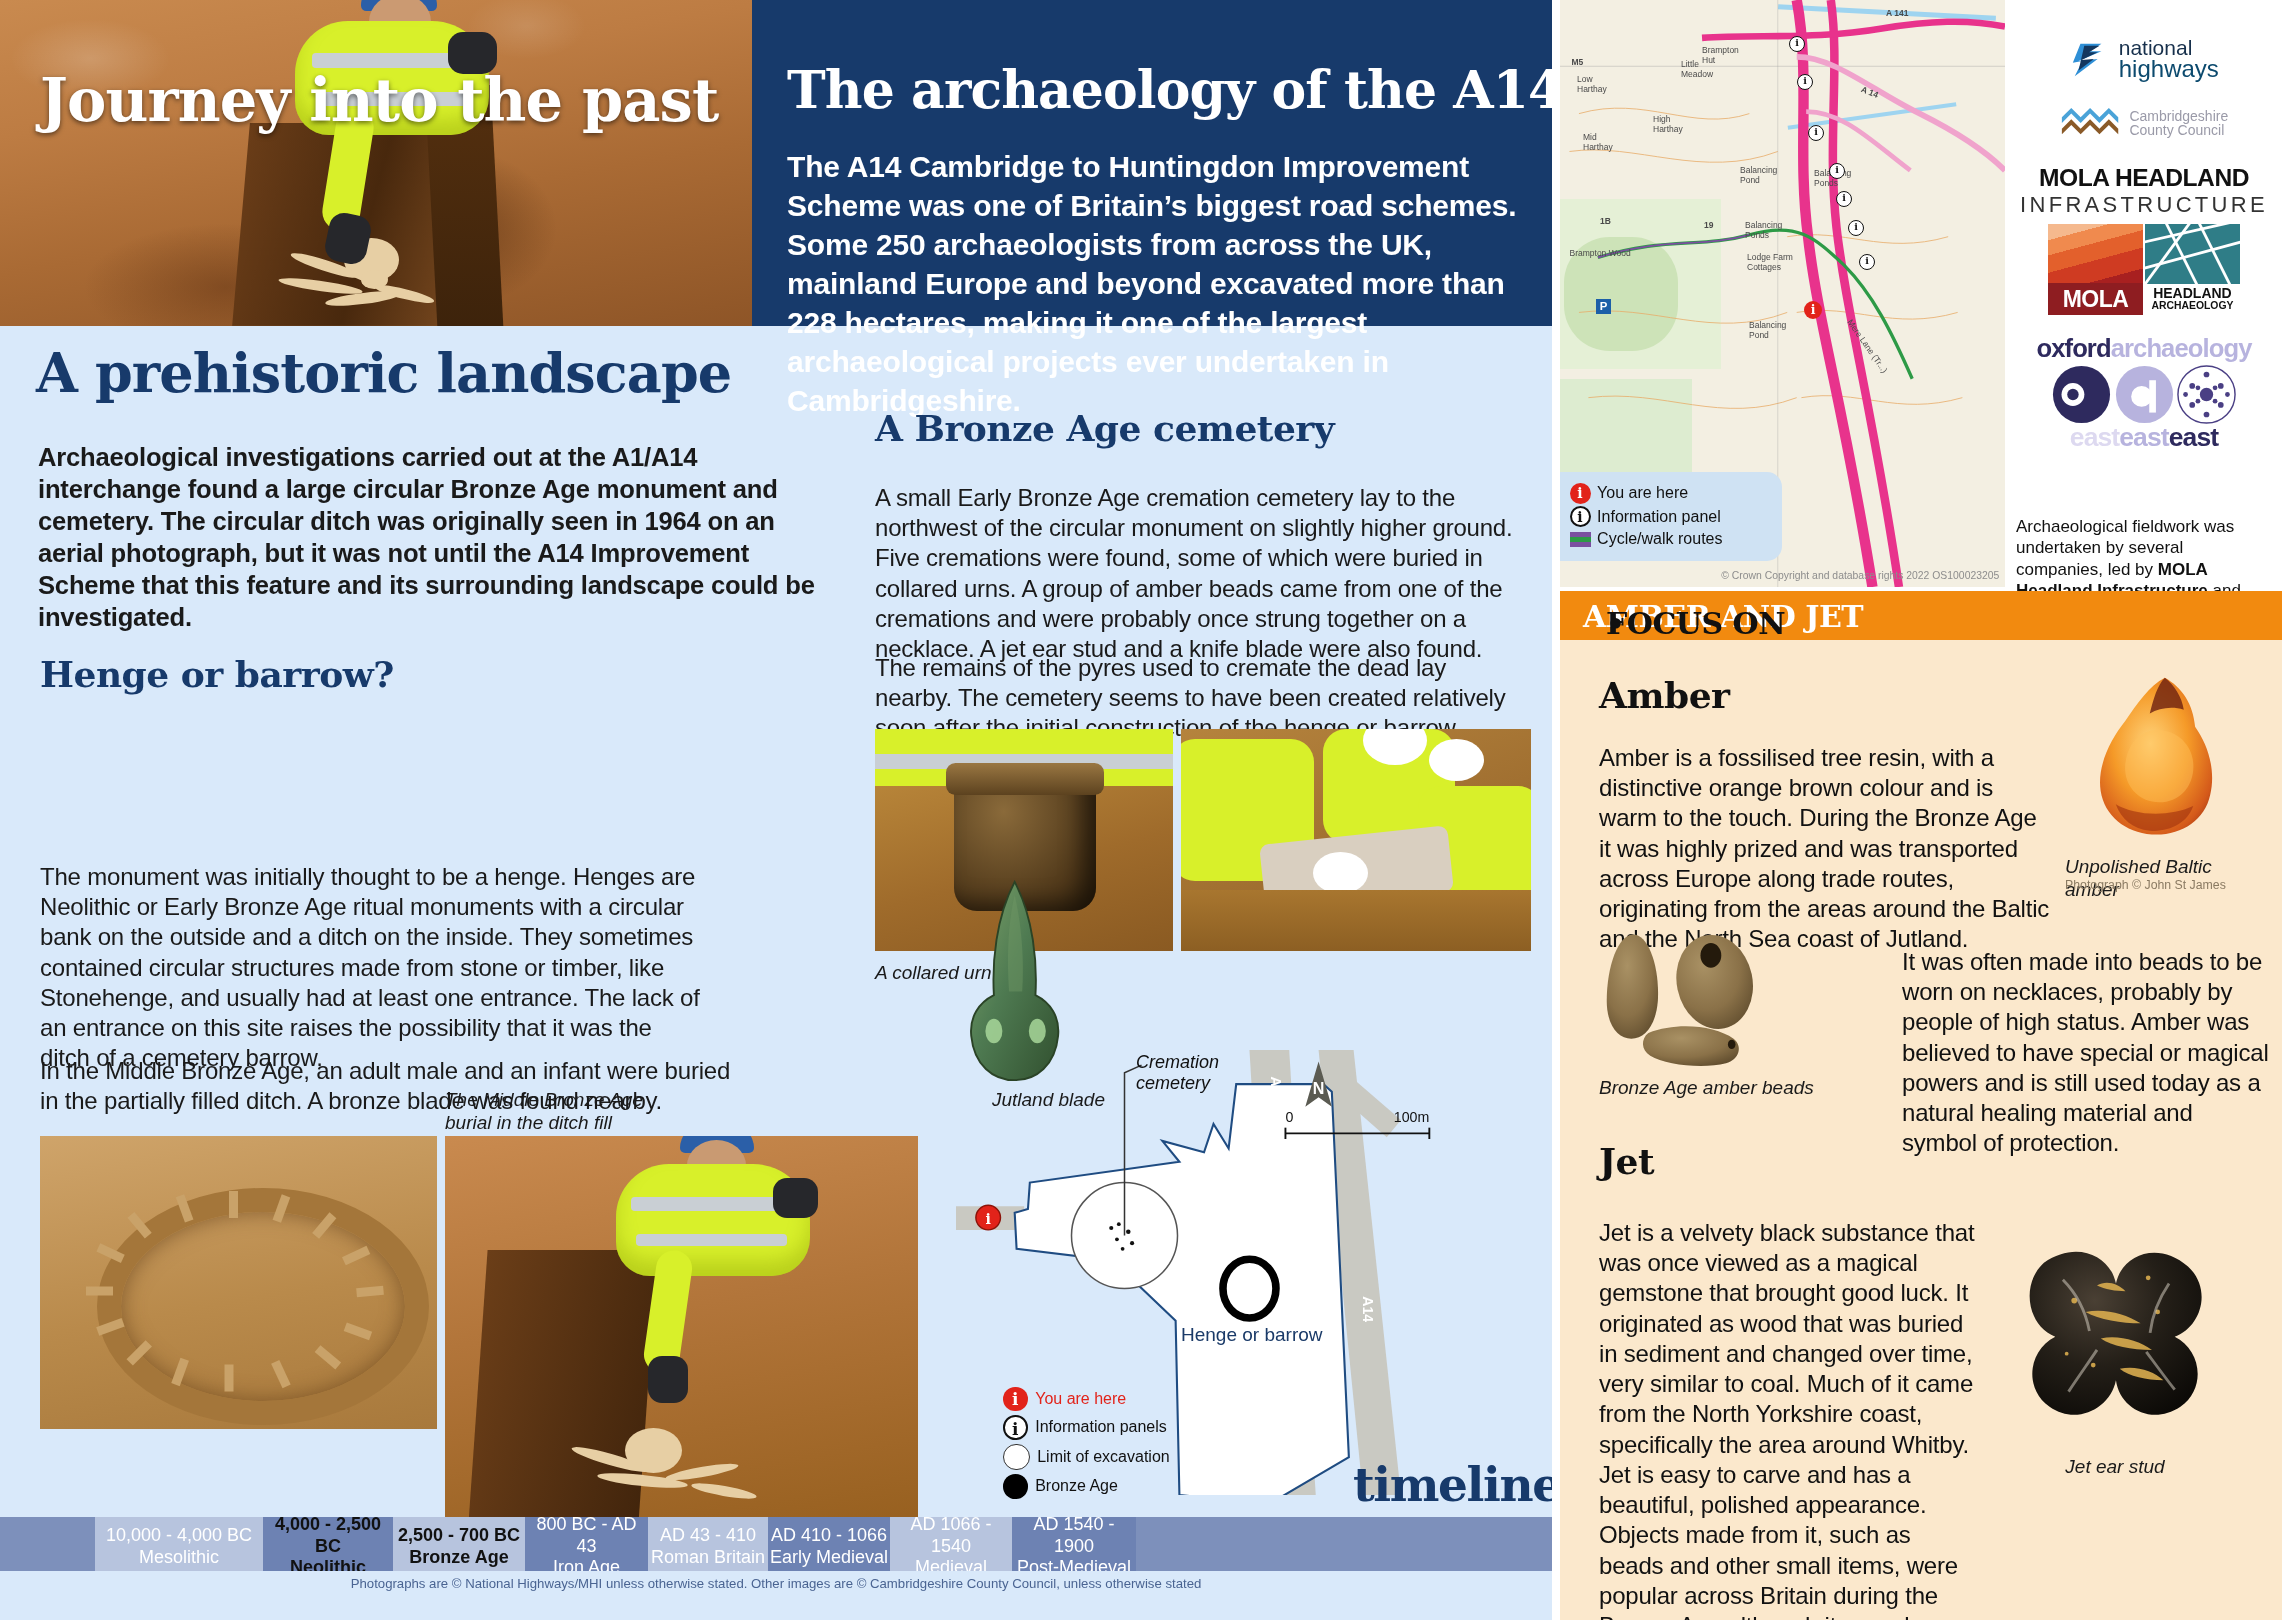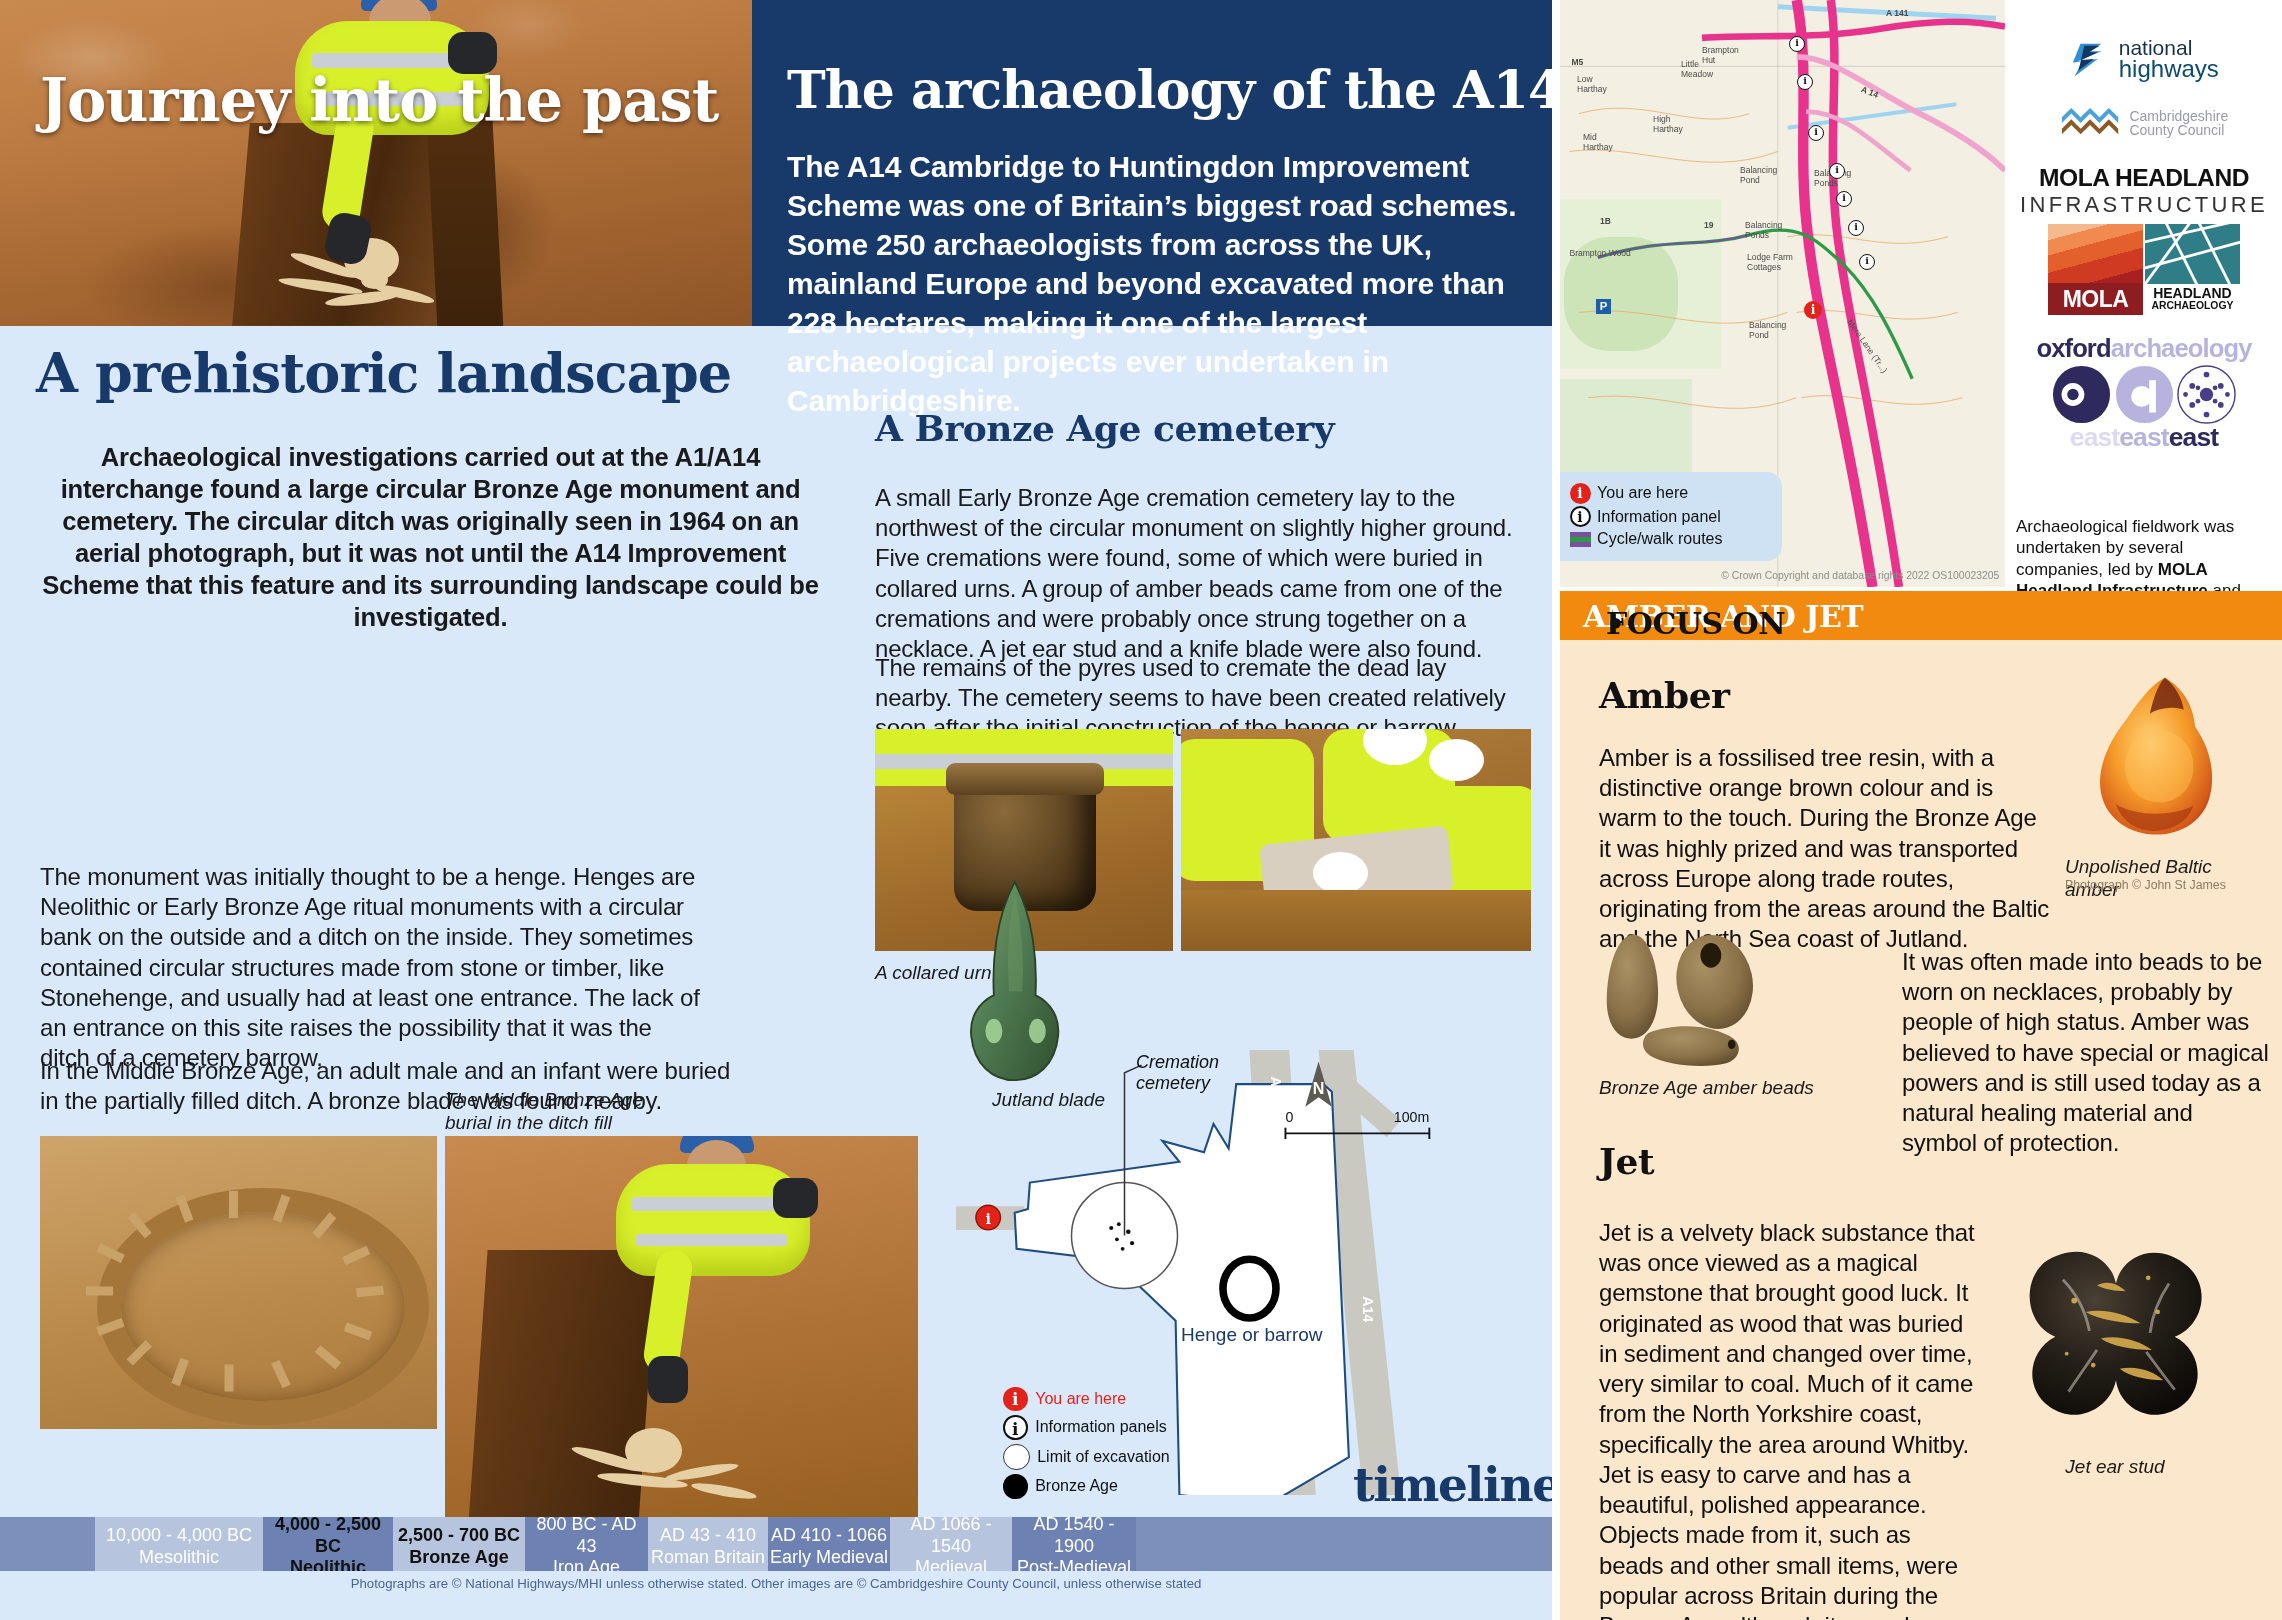--- a/index.html
+++ b/index.html
@@ -64,21 +64,21 @@
 
   
   .h-big{font-family:"DejaVu Serif",serif;font-weight:bold;
     color:#173a6b;letter-spacing:-0.9px;margin:0;}
   .h-sub{font-family:"DejaVu Serif",serif;font-weight:bold;
     color:#173a6b;letter-spacing:-0.5px;margin:0;}
   .body-txt{color:#1a1a1a;font-size:24px;line-height:1.26;letter-spacing:-0.2px;}
   .cap{font-style:italic;font-size:19px;color:#1a1a1a;line-height:1.22;}
 
   #t-main{left:36px;top:341px;font-size:54px;}
-  #p-intro{left:38px;top:416px;width:785px;font-weight:bold;font-size:25.6px;line-height:1.25;text-align:center;}
+  #p-intro{left:38px;top:416px;width:785px;font-weight:bold;font-size:25.6px;line-height:1.25;}
   #t-henge{left:40px;top:653px;font-size:36px;}
   #p-h1{left:40px;top:705px;width:662px;}
   #p-h2{left:40px;top:838px;width:662px;}
   #p-h3{left:40px;top:1032px;width:691px;}
 
   #t-cem{left:875px;top:407px;font-size:36px;}
   #p-c1{left:875px;top:459px;width:653px;}
   #p-c2{left:875px;top:629px;width:653px;}
 
   
@@ -217,20 +217,21 @@
   </div>
 
   <div class="panel" id="hdrbox">
     <h2>The archaeology of the A14</h2>
     <p>The A14 Cambridge to Huntingdon Improvement Scheme was one of Britain’s biggest road schemes. Some 250 archaeologists from across the UK, mainland Europe and beyond excavated more than 228 hectares, making it one of the largest archaeological projects ever undertaken in Cambridgeshire.</p>
   </div>
 
   <h2 class="panel h-big" id="t-main">A prehistoric landscape</h2>
   <p class="panel body-txt" id="p-intro">Archaeological investigations carried out at the A1/A14 interchange found a large circular Bronze Age monument and cemetery. The circular ditch was originally seen in 1964 on an aerial photograph, but it was not until the A14 Improvement Scheme that this feature and its surrounding landscape could be investigated.</p>
 
+  <h3 class="panel h-sub" id="t-henge">Henge or barrow?</h3>
   <p class="panel body-txt" id="p-h2">The monument was initially thought to be a henge. Henges are Neolithic or Early Bronze Age ritual monuments with a circular bank on the outside and a ditch on the inside. They sometimes contained circular structures made from stone or timber, like Stonehenge, and usually had at least one entrance. The lack of an entrance on this site raises the possibility that it was the ditch of a cemetery barrow.</p>
   <p class="panel body-txt" id="p-h3">In the Middle Bronze Age, an adult male and an infant were buried in the partially filled ditch. A bronze blade was found nearby.</p>
 
   <h3 class="panel h-sub" id="t-cem">A Bronze Age cemetery</h3>
   <p class="panel body-txt" id="p-c1">A small Early Bronze Age cremation cemetery lay to the northwest of the circular monument on slightly higher ground. Five cremations were found, some of which were buried in collared urns. A group of amber beads came from one of the cremations and were probably once strung together on a necklace. A jet ear stud and a knife blade were also found.</p>
   <p class="panel body-txt" id="p-c2">The remains of the pyres used to cremate the dead lay nearby. The cemetery seems to have been created relatively soon after the initial construction of the henge or barrow.</p>
 
   <div class="panel" id="ph-urn">
     <div style="position:absolute;left:0;top:0;width:100%;height:57px;background:#d8f02a;"></div>
     <div style="position:absolute;left:0;top:24.6px;width:100%;height:15px;background:#c9cfd4;"></div>

